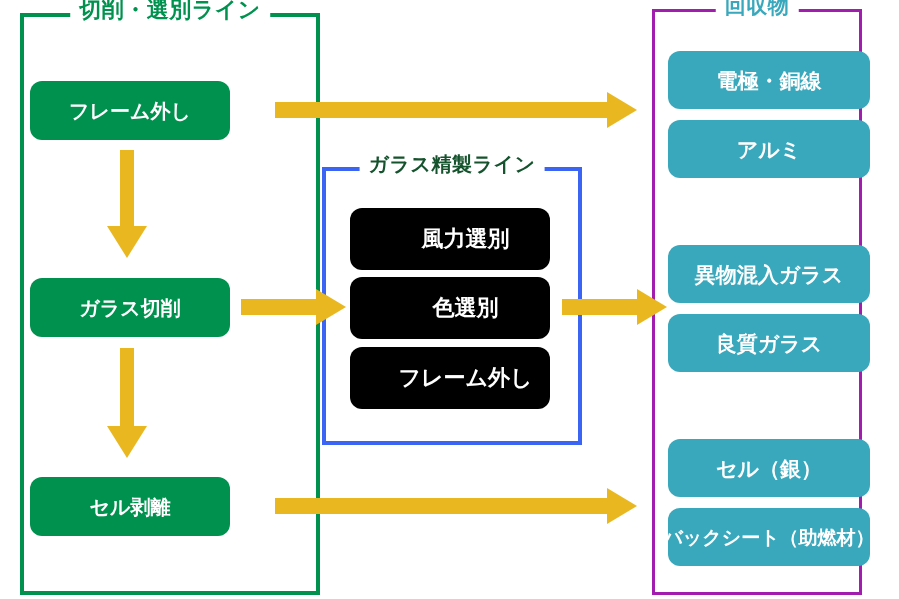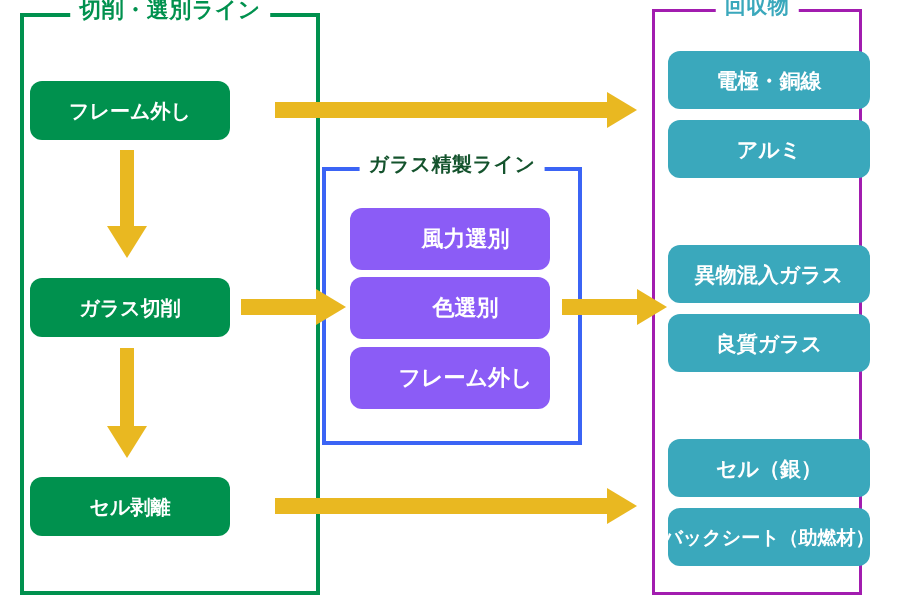--- a/index.html
+++ b/index.html
@@ -55,21 +55,21 @@
     align-items: center;
     justify-content: center;
     border-radius: 12px;
     color: #ffffff;
     font-weight: bold;
     text-align: center;
     white-space: nowrap;
     line-height: 1;
   }
   .node.green { background: #00914e; }
-  .node.blue  { background: #8b5cf6; padding-left: 31px; }
+  .node.blue  { background: #000000; padding-left: 31px; }
   .node.teal  { background: #3AA8BC; }
 
   .col-left  { left: 30px;  width: 200px; height: 59px; font-size: 20px; }
   .col-mid   { left: 350px; width: 200px; height: 62px; font-size: 22px; }
   .col-right { left: 668px; width: 202px; height: 58px; font-size: 21px; }
   .col-right.small { font-size: 19px; }
 
   
   .arrow-h {
     position: absolute;

